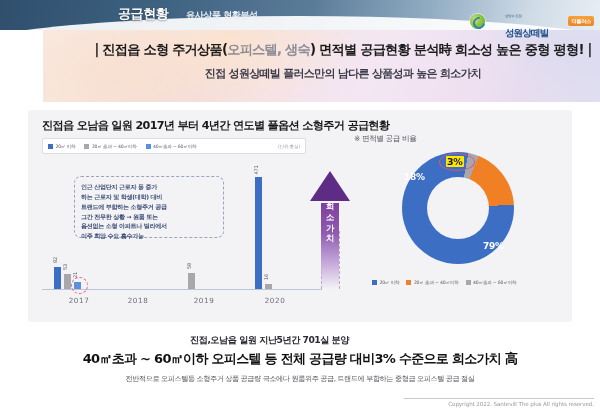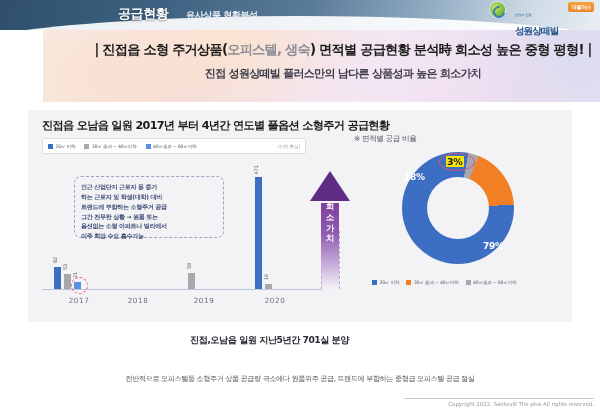--- a/index.html
+++ b/index.html
@@ -24,21 +24,21 @@
     position:absolute;left:118px;top:5px;z-index:3;
     color:#ffffff;font-size:13px;font-weight:bold;letter-spacing:-.4px;
     text-shadow:0 1px 2px rgba(0,0,0,.35);
     text-align:right;
   }
   .hdr-sub{
     position:absolute;left:182px;top:9px;z-index:3;
     color:#e9eef4;font-size:9px;font-weight:bold;letter-spacing:-.4px;
   }
   
-  .logo{position:absolute;right:6px;top:2px;z-index:4;display:flex;align-items:flex-start;gap:10px;font-family:Liberation Serif, serif;}
+  .logo{position:absolute;right:6px;top:2px;z-index:4;display:flex;align-items:center;gap:20px;}
   .logo-mark{
     width:15px;height:15px;border-radius:50%;
     background:radial-gradient(circle at 35% 35%,#cfe06a 0%,#8cc63f 45%,#4a9f2e 100%);
     position:relative;box-shadow:0 0 0 1px rgba(255,255,255,.5);
   }
   .logo-mark:before{
     content:"";position:absolute;left:3px;top:3.5px;width:8px;height:8px;
     border:2px solid #2f7ec2;border-right-color:transparent;border-radius:50%;
     transform:rotate(-38deg);
   }
@@ -310,17 +310,18 @@
         </span>
         <span class="lg">
           <i class="lg-sw" style="background:#a8a8ac"></i>
           <span class="lg-t">40㎡초과 ~ 60㎡이하</span>
         </span>
       </div>
     </div>
   </div>
 
   <div class="b1">진접,오남읍 일원 지난5년간 701실 분양</div>
+  <div class="b2">40㎡초과 ~ 60㎡이하 오피스텔 등 전체 공급량 대비3% 수준으로 희소가치 高</div>
   <div class="b3">전반적으로 오피스텔등 소형주거 상품 공급량 극소에다 원룸위주 공급, 트랜드에 부합하는 중형급 오피스텔 공급 절실</div>
 
   <div class="foot-rule"></div>
   <div class="foot">Copyright 2022. Santevill The plus All rights reserved.</div>
 </div>
 
 </body></html>

